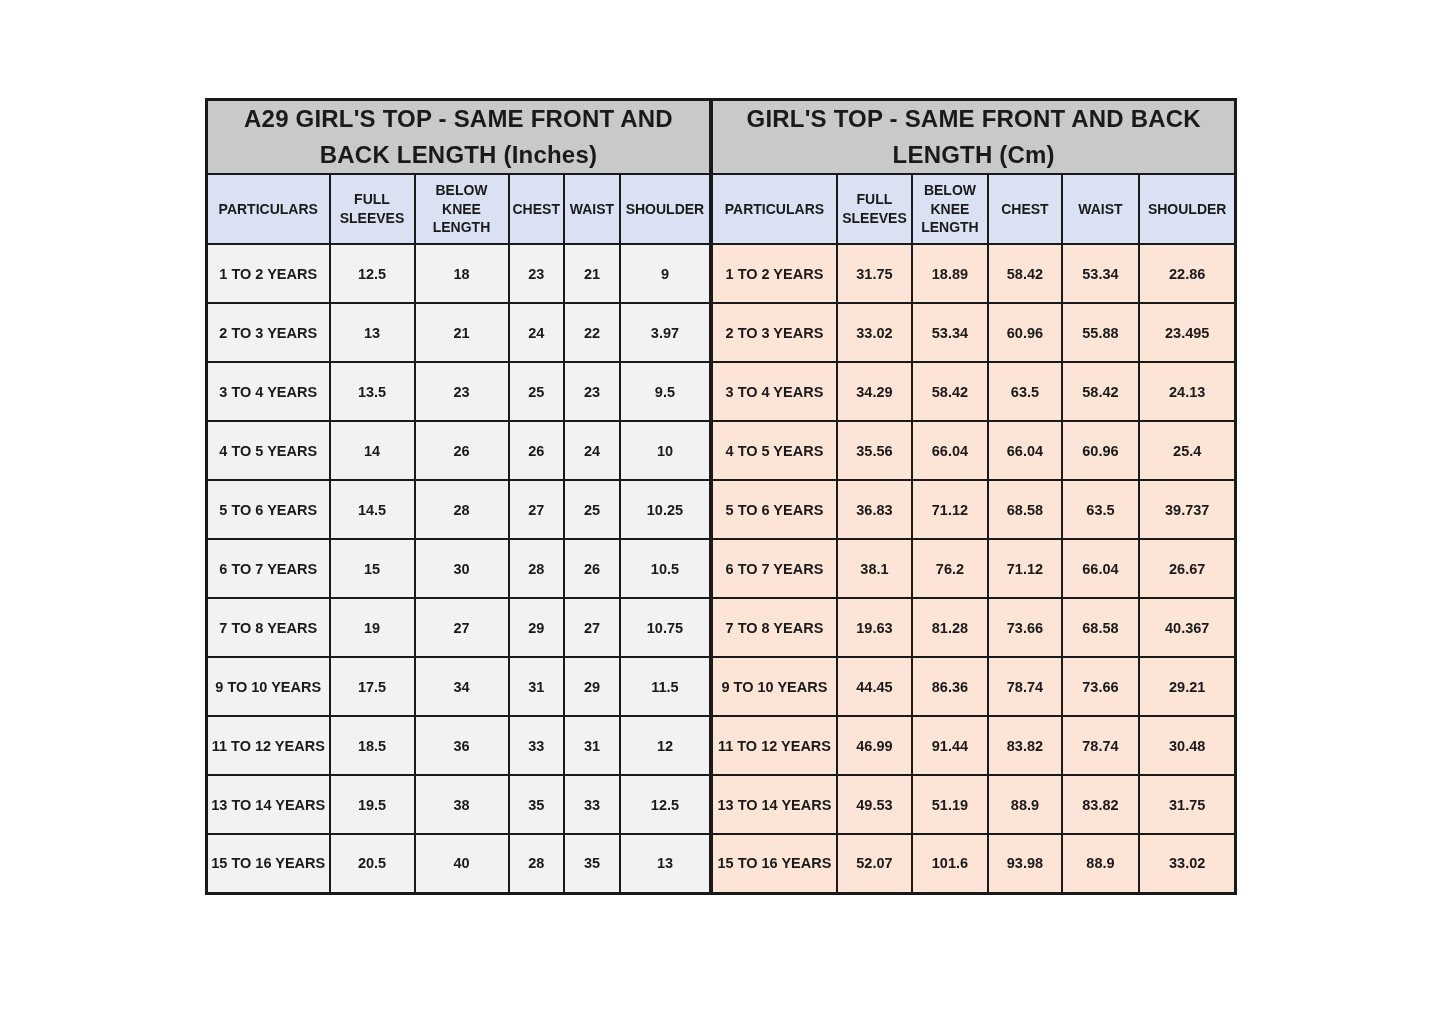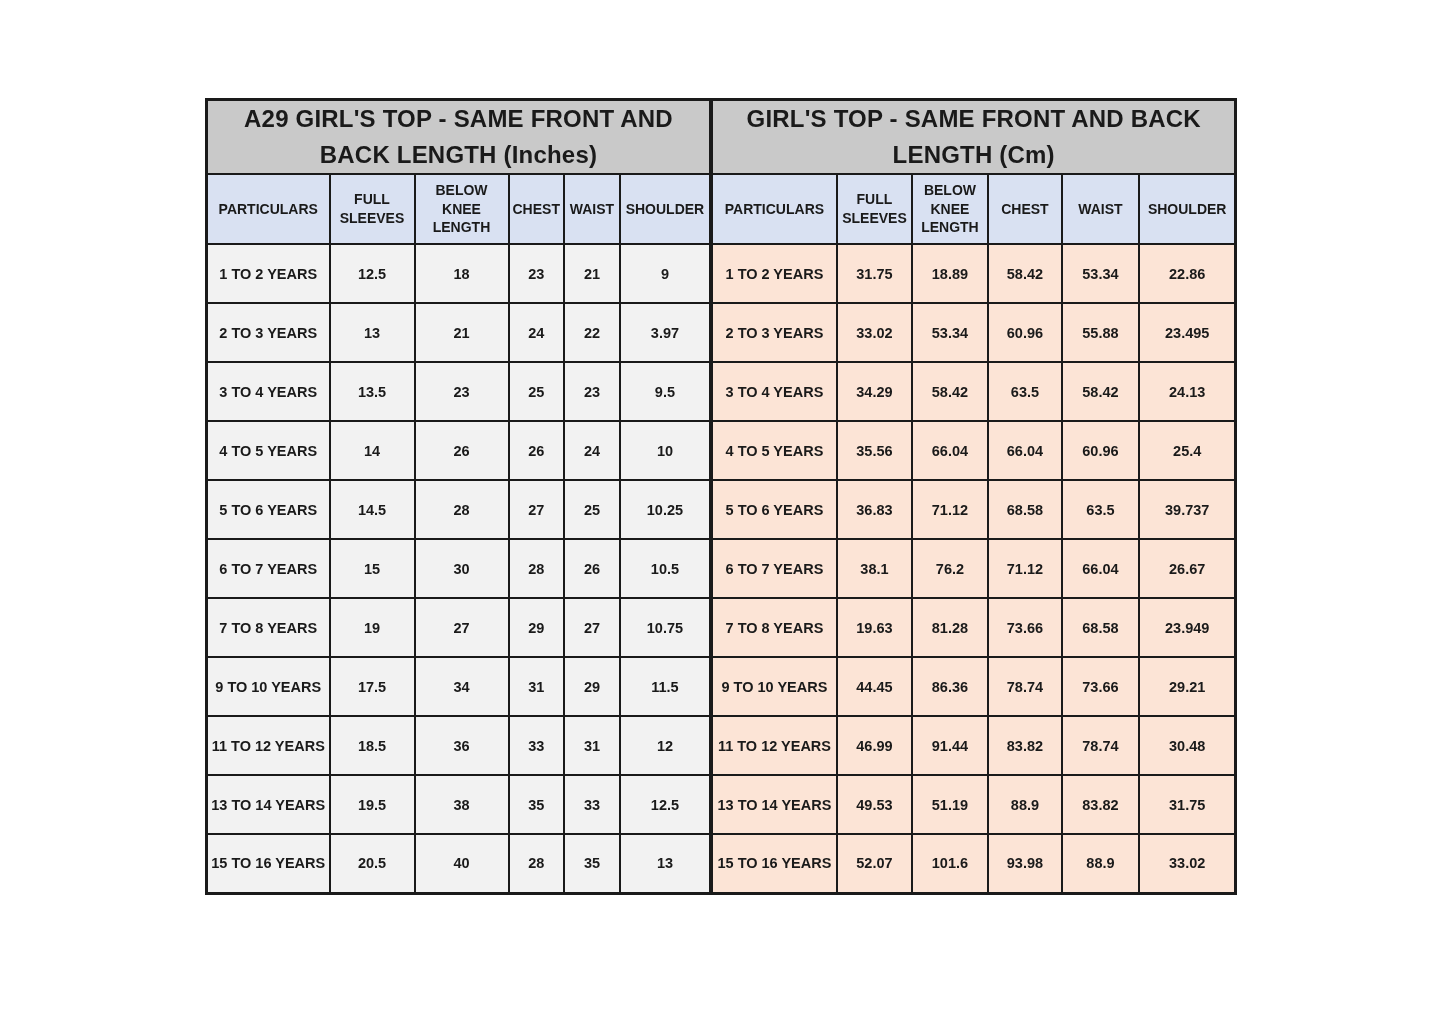--- a/index.html
+++ b/index.html
@@ -253,21 +253,21 @@
           <td>71.12</td>
           <td>66.04</td>
           <td>26.67</td>
         </tr>
         <tr>
           <td>7 TO 8 YEARS</td>
           <td>19.63</td>
           <td>81.28</td>
           <td>73.66</td>
           <td>68.58</td>
-          <td>23.949</td>
+          <td>40.367</td>
         </tr>
         <tr>
           <td>9 TO 10 YEARS</td>
           <td>44.45</td>
           <td>86.36</td>
           <td>78.74</td>
           <td>73.66</td>
           <td>29.21</td>
         </tr>
         <tr>

